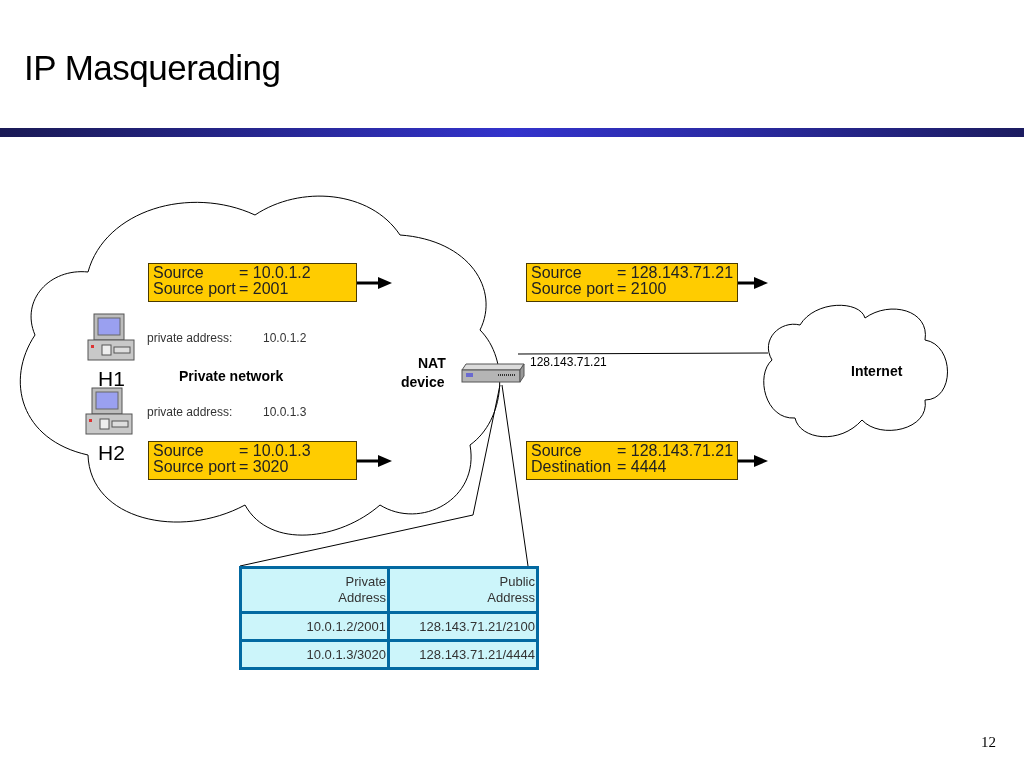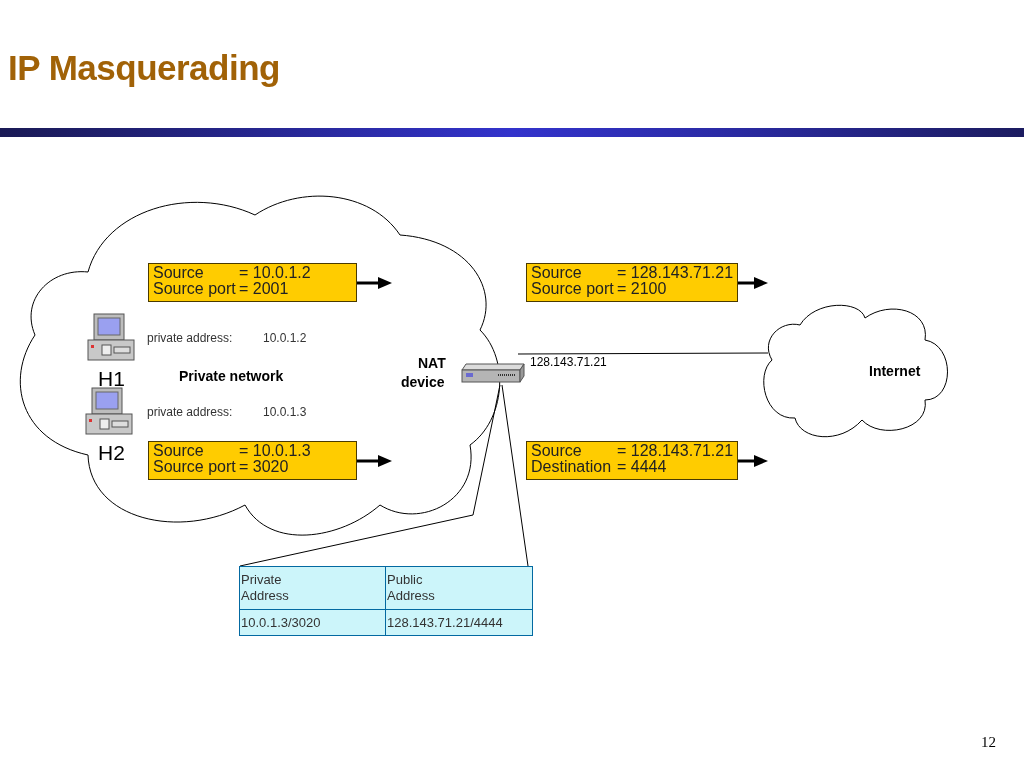--- a/index.html
+++ b/index.html
@@ -1,29 +1,29 @@
 <!DOCTYPE html>
 <html><head>
 <meta charset="utf-8">
 <style>
   html, body { margin:0; padding:0; background:#ffffff; }
   body { width:1024px; height:768px; position:relative; overflow:hidden; font-family:"Liberation Sans", sans-serif; }
-  .title { position:absolute; left:8px; top:48px; font-size:35px; font-weight:bold; color:#a16207; letter-spacing:-0.5px; }
+  .title { position:absolute; left:24px; top:48px; font-size:35px; font-weight:normal; color:#000000; letter-spacing:-0.5px; }
   .rule { position:absolute; left:0; top:128px; width:1024px; height:9px;
           background:linear-gradient(to right, #1a1a55 0%, #26268f 25%, #3333cc 50%, #2b2ba6 70%, #1c1c60 100%); }
   .page-num { position:absolute; right:28px; top:734px; font-family:"Liberation Serif", serif; font-size:15px; color:#000; }
   svg.diagram { position:absolute; left:0; top:0; }
   .pkt { position:absolute; background:#ffcc00; border:1px solid #4a3a00; font-size:16px; line-height:16px; color:#222; padding:1px 0 1px 4px; box-sizing:border-box; }
   .pkt .row { display:flex; }
   .pkt .k { width:86px; }
   .lbl { position:absolute; font-size:12px; color:#333; white-space:pre; }
   .blbl { position:absolute; font-size:14px; font-weight:bold; color:#000; }
   .hlbl { position:absolute; font-size:21px; color:#000; }
   table.nat { position:absolute; left:239px; top:566px; border-collapse:collapse; background:#ccf5fa; font-size:13px; color:#333; }
-  table.nat td, table.nat th { border:1px solid #0369a1; text-align:left; font-weight:normal; }
+  table.nat td, table.nat th { border:3px solid #0369a1; text-align:right; font-weight:normal; }
   table.nat th { height:40px; line-height:16px; }
   table.nat td { height:23px; }
 </style>
 </head>
 <body>
 
 <div class="title">IP Masquerading</div>
 <div class="rule"></div>
 
 <svg class="diagram" width="1024" height="768">
@@ -143,34 +143,38 @@
 <span class="lbl" style="left:147px;top:405px;">private address:</span>
 <span class="lbl" style="left:263px;top:405px;">10.0.1.3</span>
 <span class="hlbl" style="left:98px;top:367px;">H1</span>
 <span class="hlbl" style="left:98px;top:441px;">H2</span>
 <span class="blbl" style="left:179px;top:368px;">Private network</span>
 
 <span class="blbl" style="left:418px;top:355px;">NAT</span>
 <span class="blbl" style="left:401px;top:374px;">device</span>
 <span class="lbl" style="left:530px;top:355px;color:#000;">128.143.71.21</span>
 
-<span class="blbl" style="left:826px;top:363px;padding-left:43px;">Internet</span>
+<span class="blbl" style="left:808px;top:363px;padding-left:43px;">Internet</span>
 
 <table class="nat">
   <tbody>
       <tr>
     <th style="width:143px;">
       <div>Private</div>
       <div>Address</div>
     </th>
     <th style="width:144px;">
       <div>Public</div>
       <div>Address</div>
     </th>
   </tr>
   <tr>
+    <td>10.0.1.2/2001</td>
+    <td>128.143.71.21/2100</td>
+  </tr>
+  <tr>
     <td>10.0.1.3/3020</td>
     <td>128.143.71.21/4444</td>
   </tr>
 </tbody>
   </table>
 
 <div class="page-num">12</div>
 
 </body></html>

